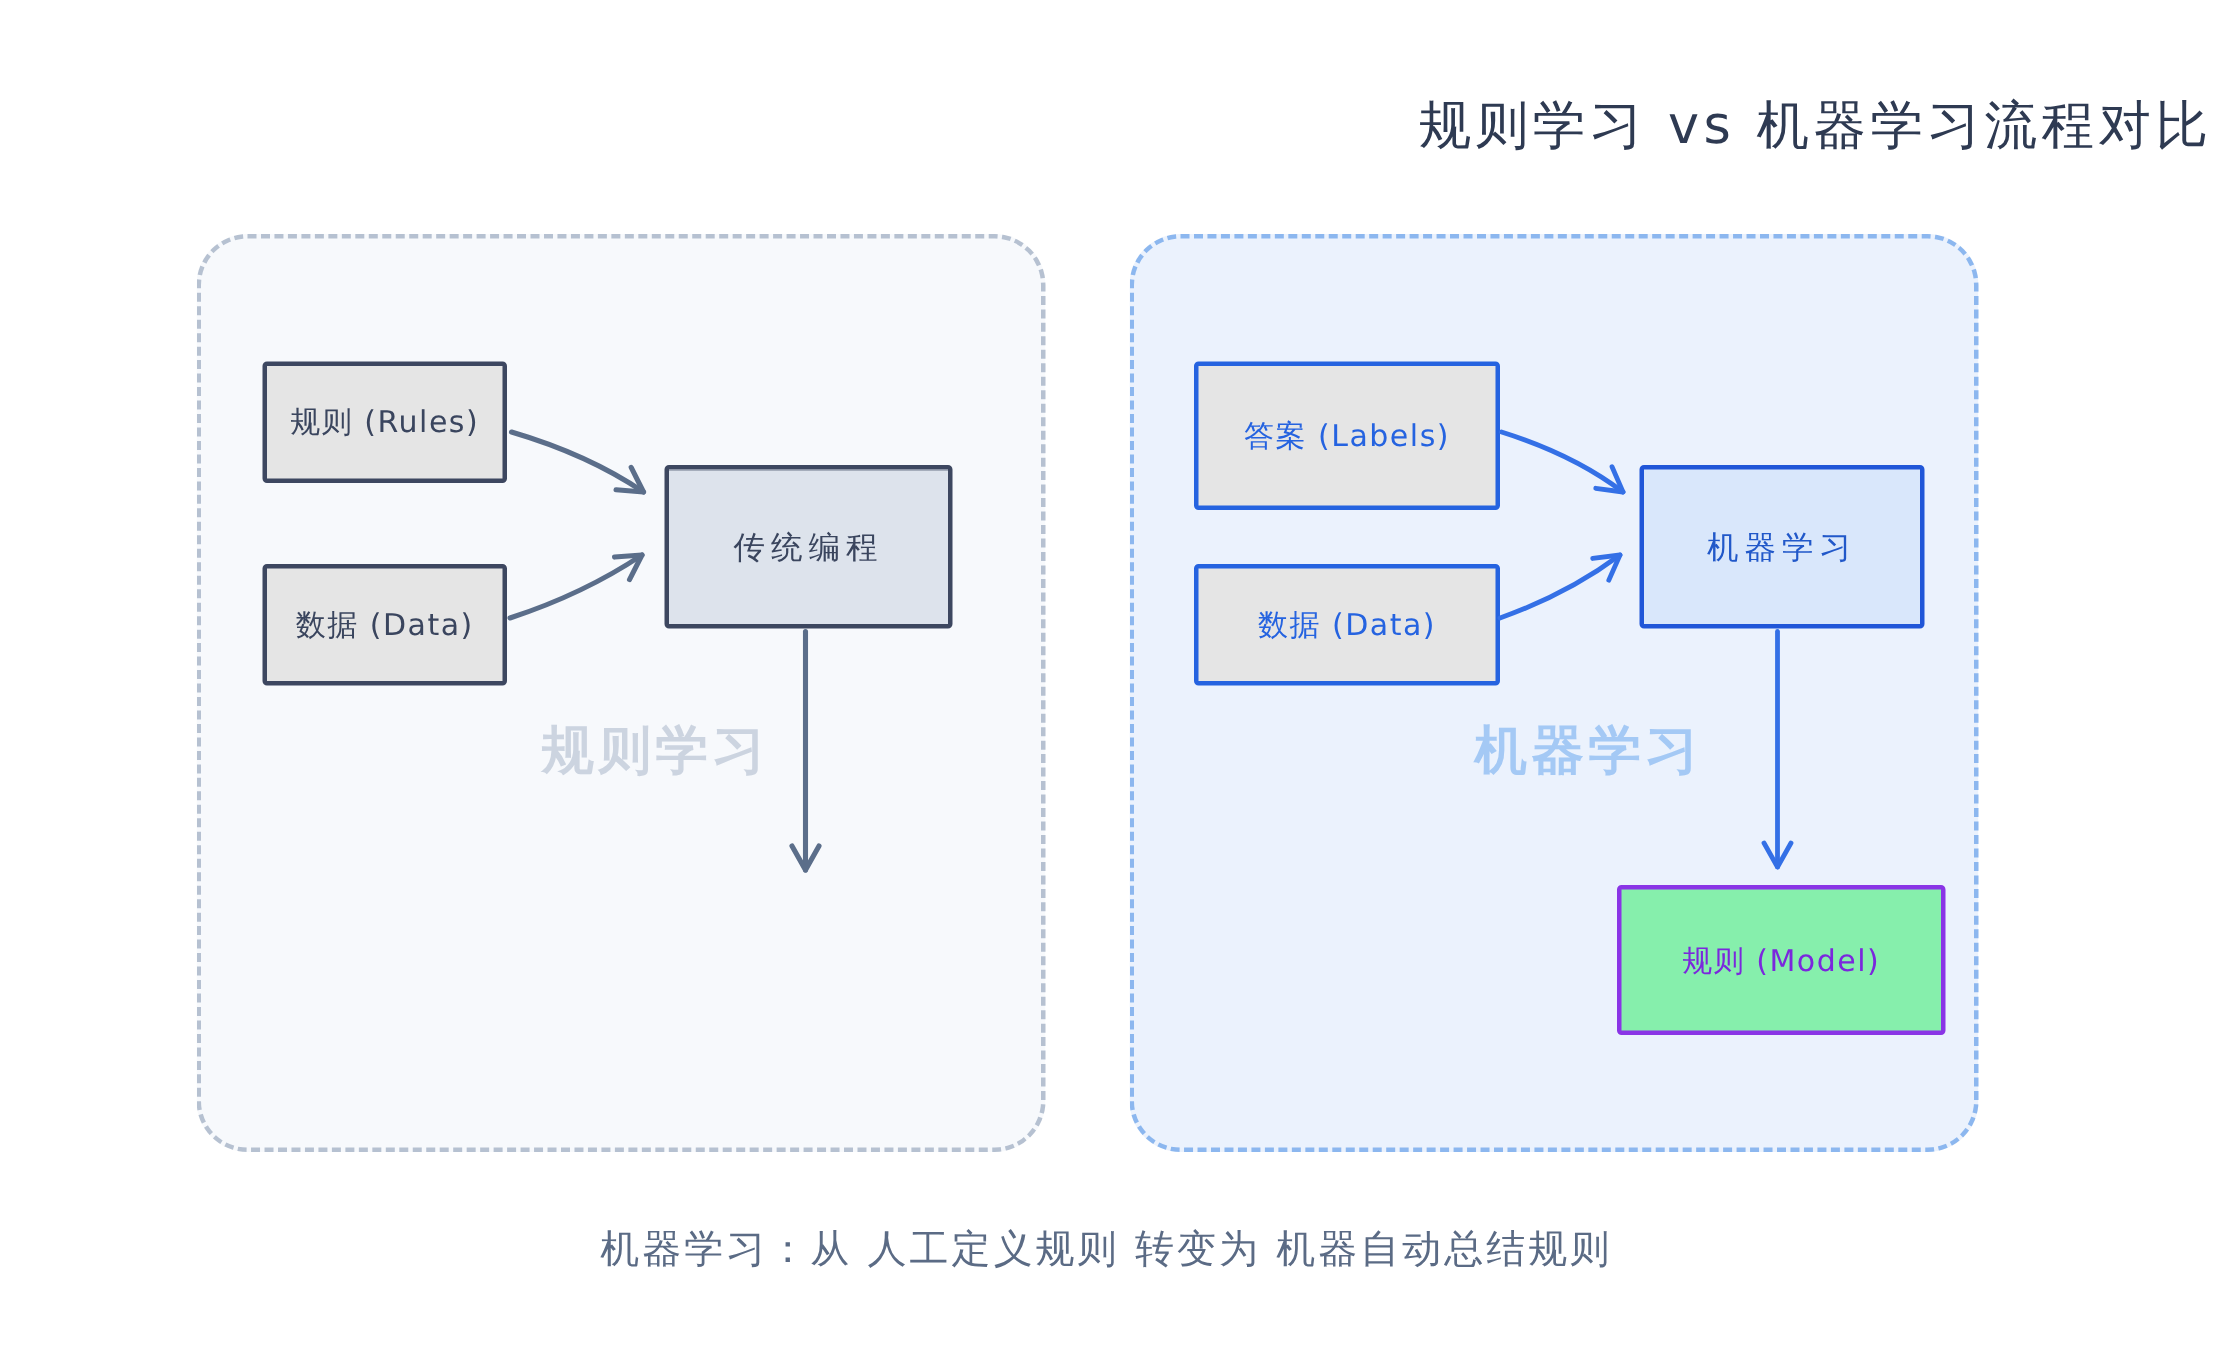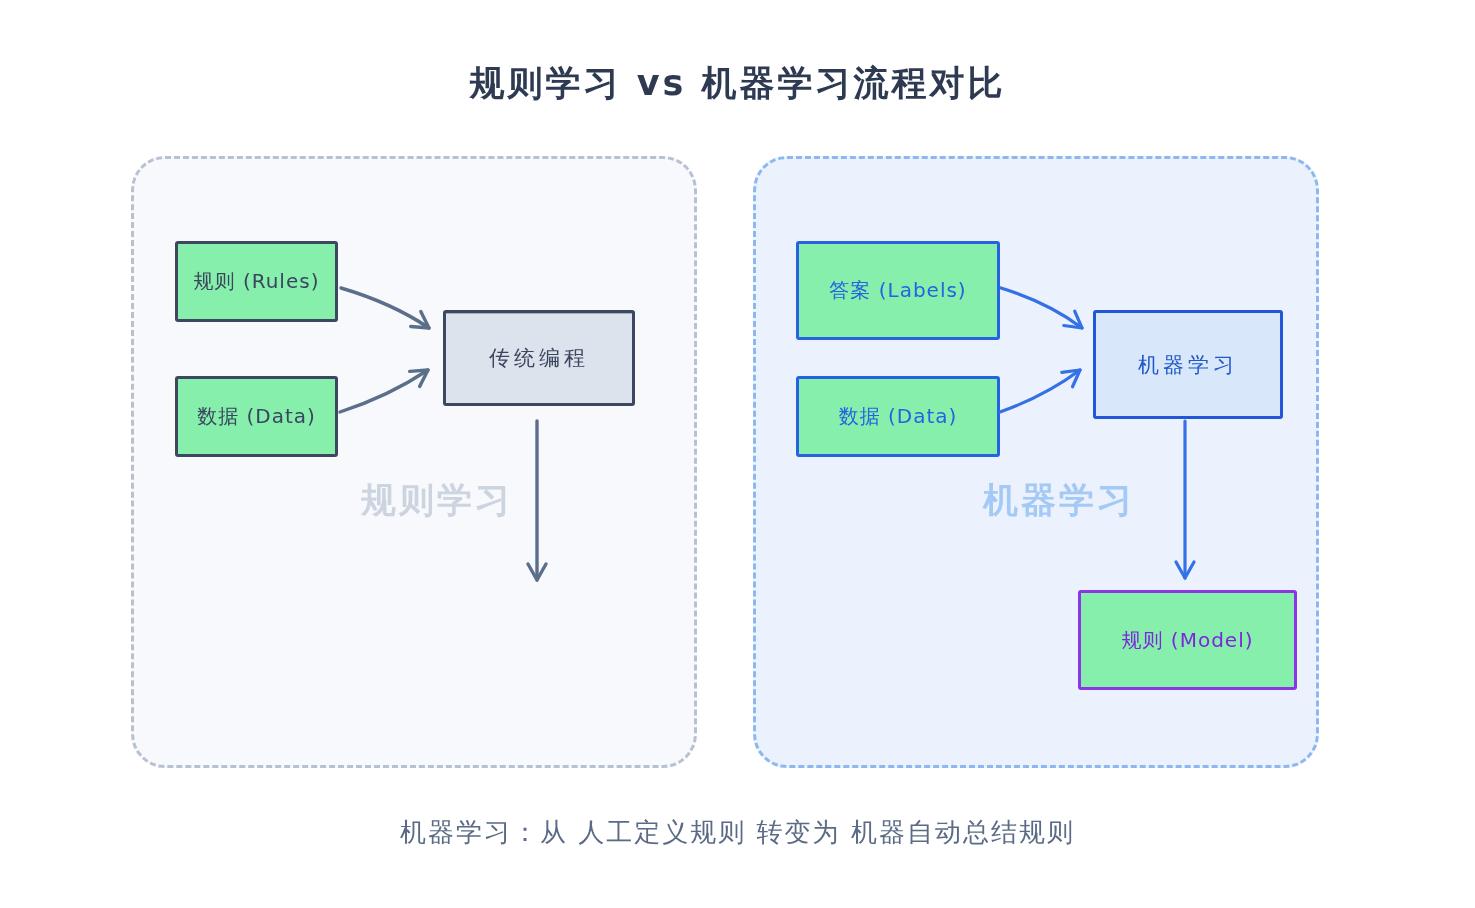--- a/index.html
+++ b/index.html
@@ -9,23 +9,23 @@
     width: 1475px; height: 908px; overflow: hidden;
   }
   .canvas {
     position: relative;
     width: 1475px; height: 908px;
     background: #ffffff;
   }
   .title {
     position: absolute;
     top: 60px; left: 0; width: 100%;
-    text-align: center;
+    text-align: right;
     font-size: 35px;
-    font-weight: 700;
+    font-weight: 400;
     letter-spacing: 3px;
     color: #2e3a52;
   }
   .panel {
     position: absolute;
     top: 156px;
     width: 566px; height: 612px;
     border-radius: 34px;
   }
   .panel.left {
@@ -36,33 +36,33 @@
   .panel.right {
     left: 753px;
     background: #ebf2fd;
     border: 3px dashed #8cb7ef;
   }
   .box {
     position: absolute;
     display: flex;
     align-items: center;
     justify-content: center;
-    background: #86efac;
+    background: #e5e5e5;
     border: 3px solid #3d4760;
     border-radius: 3px;
     color: #3a455e;
     font-size: 20px;
     font-weight: 500;
     letter-spacing: 1px;
     white-space: nowrap;
   }
   
   .box.rules  { left: 41px;  top: 82px;  width: 163px; height: 81px; }
   .box.ldata  { left: 41px;  top: 217px; width: 163px; height: 81px; }
-  .box.trad   { left: 309px; top: 151px; width: 192px; height: 96px; background: #dde3ec; font-size: 21px; letter-spacing: 4px; box-shadow: 0 1px 0 rgba(61,71,96,.35) inset; }
+  .box.trad   { left: 309px; top: 151px; width: 192px; height: 109px; background: #dde3ec; font-size: 21px; letter-spacing: 4px; box-shadow: 0 1px 0 rgba(61,71,96,.35) inset; }
   .box.answers{ left: 295px; top: 435px; width: 219px; height: 84px; background: #e9f7f0; border-color: #17a266; color: #14905e; }
   
   .box.labels { left: 40px;  top: 82px;  width: 204px; height: 99px; border-color: #2563e0; color: #2563e0; }
   .box.rdata  { left: 40px;  top: 217px; width: 204px; height: 81px; border-color: #2563e0; color: #2563e0; }
   .box.ml     { left: 337px; top: 151px; width: 190px; height: 109px; background: #d9e7fb; border-color: #2056d8; color: #2158c9; font-size: 21px; letter-spacing: 4px; }
   .box.model  { left: 322px; top: 431px; width: 219px; height: 100px; background: #86efac; border-color: #8a35e6; color: #7b27dd; }
   .watermark {
     position: absolute;
     top: 318px;
     font-size: 35px;

